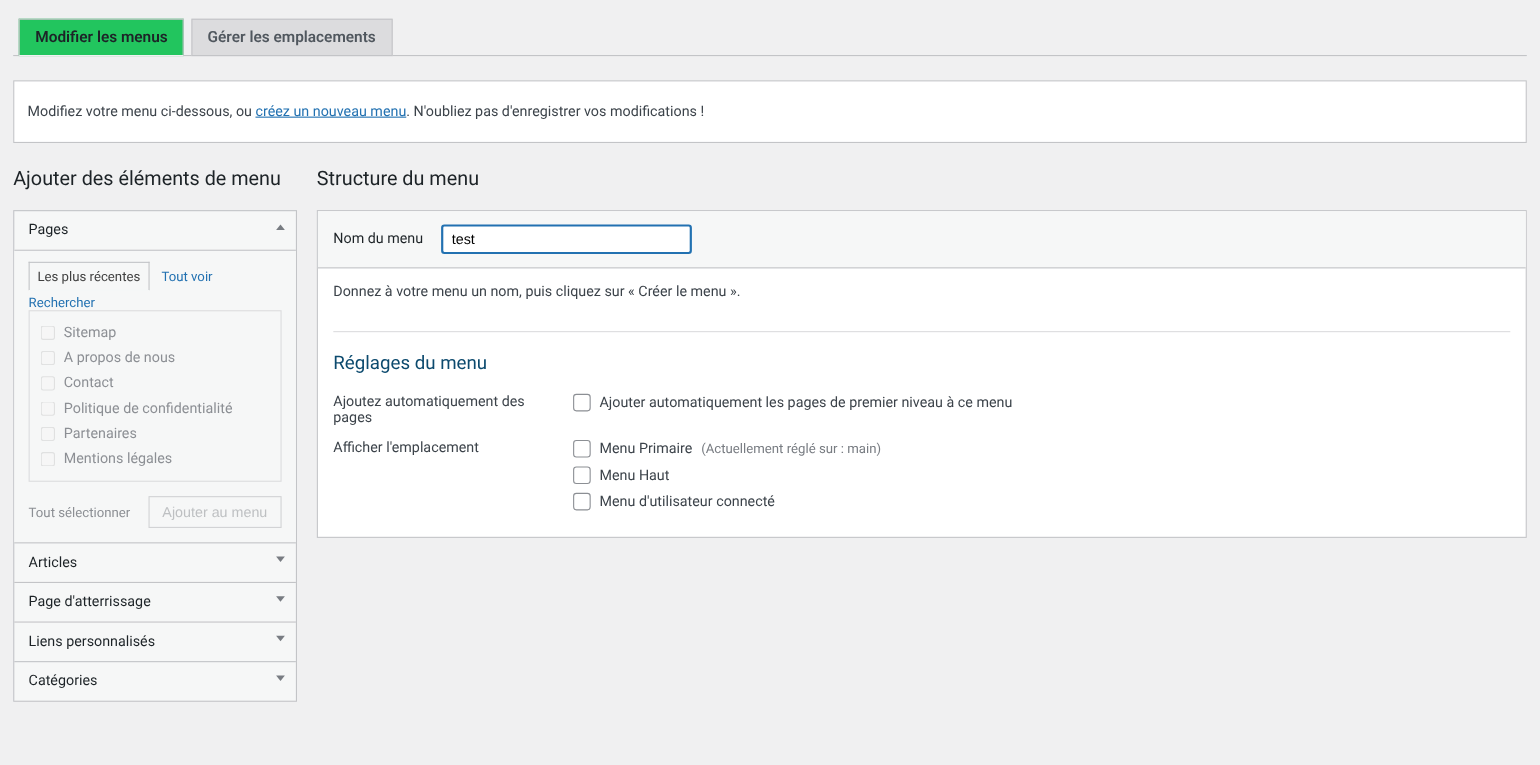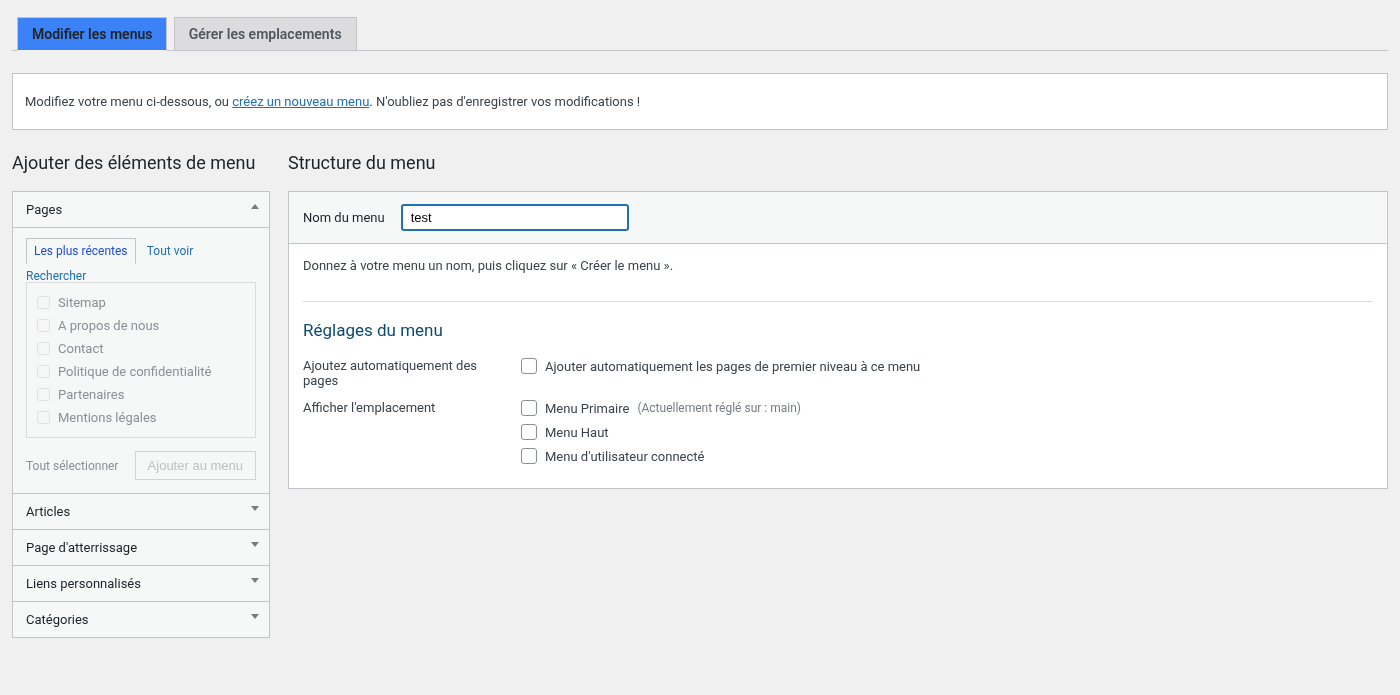--- a/index.html
+++ b/index.html
@@ -21,21 +21,21 @@
       margin: 0 3px -1px 0;
       background: #dcdcde;
       border: 1px solid #c3c4c7;
       font-size: 14px;
       font-weight: 600;
       color: #50575e;
       text-decoration: none;
       cursor: pointer;
     }
     .nav-tab-active {
-      background: #3b82f6;
+      background: #22c55e;
       border-bottom-color: #f0f0f1;
       color: #1d2327;
     }
     .notice-box {
       background: #fff;
       border: 1px solid #c3c4c7;
       margin: 22px 0;
       padding: 20px 12px;
       font-size: 13px;
       color: #3c434a;
@@ -81,21 +81,21 @@
       display: inline-block;
       padding: 5px 7px;
       font-size: 12px;
       color: #2271b1;
       cursor: pointer;
       border: 1px solid transparent;
     }
     .sub-tab.active {
       border: 1px solid #c3c4c7;
       border-bottom-color: #f6f7f7;
-      color: #1d4ed8;
+      color: #404040;
       background: #f6f7f7;
       position: relative;
       z-index: 1;
     }
     .sub-tab-link { color: #2271b1; cursor: pointer; font-size:12px; }
     .pages-list {
       border: 1px solid #dcdcde;
       padding: 8px 10px;
       margin: -1px 0 13px 0;
       background: #f6f7f7;

